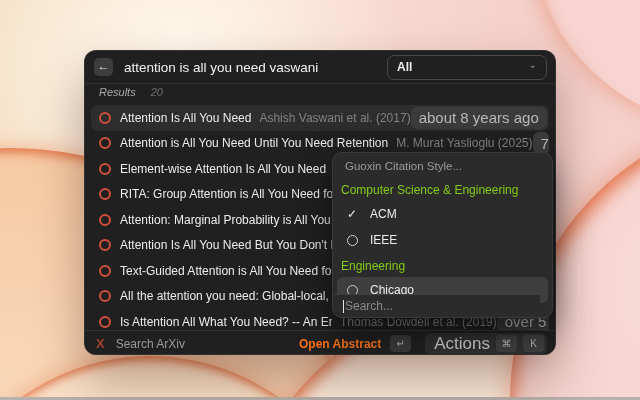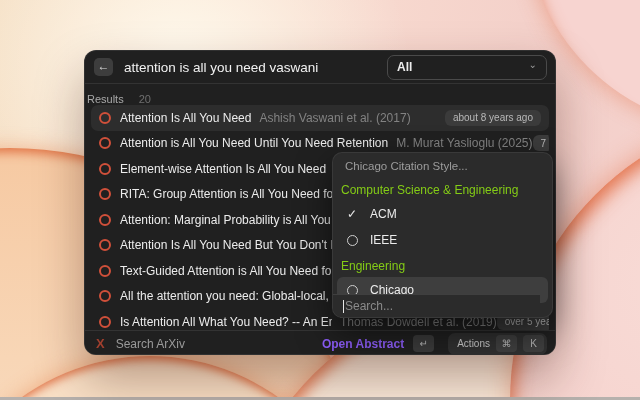--- a/index.html
+++ b/index.html
@@ -41,45 +41,45 @@
     padding:0 8px 0 9px; border-bottom:1px solid #333; }
   .back-btn { width:19px; height:18px; flex:none; background:#3d3d3d; border-radius:5px;
     color:#dedede; font-size:12px; line-height:17px; text-align:center; cursor:default; }
   .query { margin-left:11px; color:#f2f2f2; font-size:13.5px; white-space:nowrap; }
   .spacer { flex:1; }
   .filter-select { width:160px; height:25px; flex:none; border:1px solid #4a4a4a; border-radius:7px;
     display:flex; align-items:center; justify-content:space-between; padding:0 9px; }
   .filter-value { color:#ededed; font-size:12px; font-weight:600; }
   .chevron { color:#9a9a9a; font-size:10px; line-height:10px; transform:translateY(-2px); }
 
-  .results-head { height:21px; flex:none; display:flex; align-items:flex-end; padding:2px 2px 0; }
+  .results-head { height:21px; flex:none; display:flex; align-items:flex-start; padding:2px 14px 0;font-style:italic; }
   .results-label { color:#a9a9a9; font-size:11px; }
   .results-count { color:#6f6f6f; font-size:11px; margin-left:15px; }
 
   .list { flex:none; height:225px; overflow:hidden; padding:0 6px; }
   .row { height:25.5px; display:flex; align-items:center; padding:0 8px; border-radius:7px; overflow:hidden; }
   .row.selected { background:#2d2d2d; }
   .ring { width:12px; height:12px; flex:none; border:2px solid #d0503a; border-radius:50%; margin-right:9px; }
   .row-title { color:#ececec; font-size:12px; font-weight:500; white-space:nowrap; flex:none; }
   .row-title.clip { max-width:212px; overflow:hidden; }
   .row-sub { color:#828282; font-size:12px; white-space:nowrap; margin-left:8px; flex:none; }
-  .badge { margin-left:auto; flex:none; background:#3b3b3b; color:#b8b8b8; font-size:10px;
+  .badge { margin-left:auto; flex:none; background:#3b3b3b; color:#b8b8b8; font-size:15px;
     padding:2.5px 8px; border-radius:6px; white-space:nowrap; }
 
   .win-footer { margin-top:auto; height:26px; flex:none; border-top:1px solid #333;
     display:flex; align-items:center; padding:0 8px 0 11px; background:#202020; }
   .arxiv-x { color:#a03f2e; font-weight:700; font-size:13px; }
   .footer-app { color:#9a9a9a; font-size:12px; margin-left:11px; }
-  .primary-action { color:#8b5cf6; font-size:12px; font-weight:600; }
+  .primary-action { color:#f97316; font-size:12px; font-weight:600; }
   .key { height:17px; min-width:21px; background:#3a3a3a; border-radius:4px; color:#b5b5b5;
     font-size:10px; display:inline-flex; align-items:center; justify-content:center; padding:0 4px; }
   .enter-key { margin-left:9px; }
   .actions-group { margin-left:14px; height:22px; background:#303030; border-radius:7px;
     display:flex; align-items:center; gap:6px; padding:0 3px 0 9px; }
-  .actions-label { color:#c9c9c9; font-size:10px; }
+  .actions-label { color:#c9c9c9; font-size:17px; }
   .actions-group .key { background:#3f3f3f; }
 
   
   .panel { position:absolute; left:332px; top:152px; width:221px; height:166px; z-index:10;
     background:#2b2b2b; border:1px solid rgba(255,255,255,.07); border-radius:10px;
     box-shadow:0 14px 34px rgba(0,0,0,.55); overflow:hidden; }
   .panel-title { height:24px; line-height:26px; padding:0 12px; color:#9c9c9c; font-size:11.5px; }
   .sec-label { height:24px; line-height:26px; padding:0 8px; color:#84cc16; font-size:12px; font-weight:400; }
   .opt { height:26px; display:flex; align-items:center; padding:0 8px; margin:0 4px; border-radius:6px; }
   .opt.hl { background:#3e3e3e; }
@@ -175,21 +175,21 @@
       <span class="key enter-key">↵</span>
       <div class="actions-group">
         <span class="actions-label">Actions</span>
         <span class="key">⌘</span>
         <span class="key">K</span>
       </div>
     </div>
   </div>
 
   <div class="panel">
-    <div class="panel-title">Chicago Citation Style...</div>
+    <div class="panel-title">Guoxin Citation Style...</div>
     <div id="citation-sections">
         <div class="sec-label">Computer Science &amp; Engineering</div>
         <div class="opt">
           <span class="mark">
             <span class="check">✓</span>
           </span>
           <span class="opt-label">ACM</span>
         </div>
         <div class="opt">
           <span class="mark">

